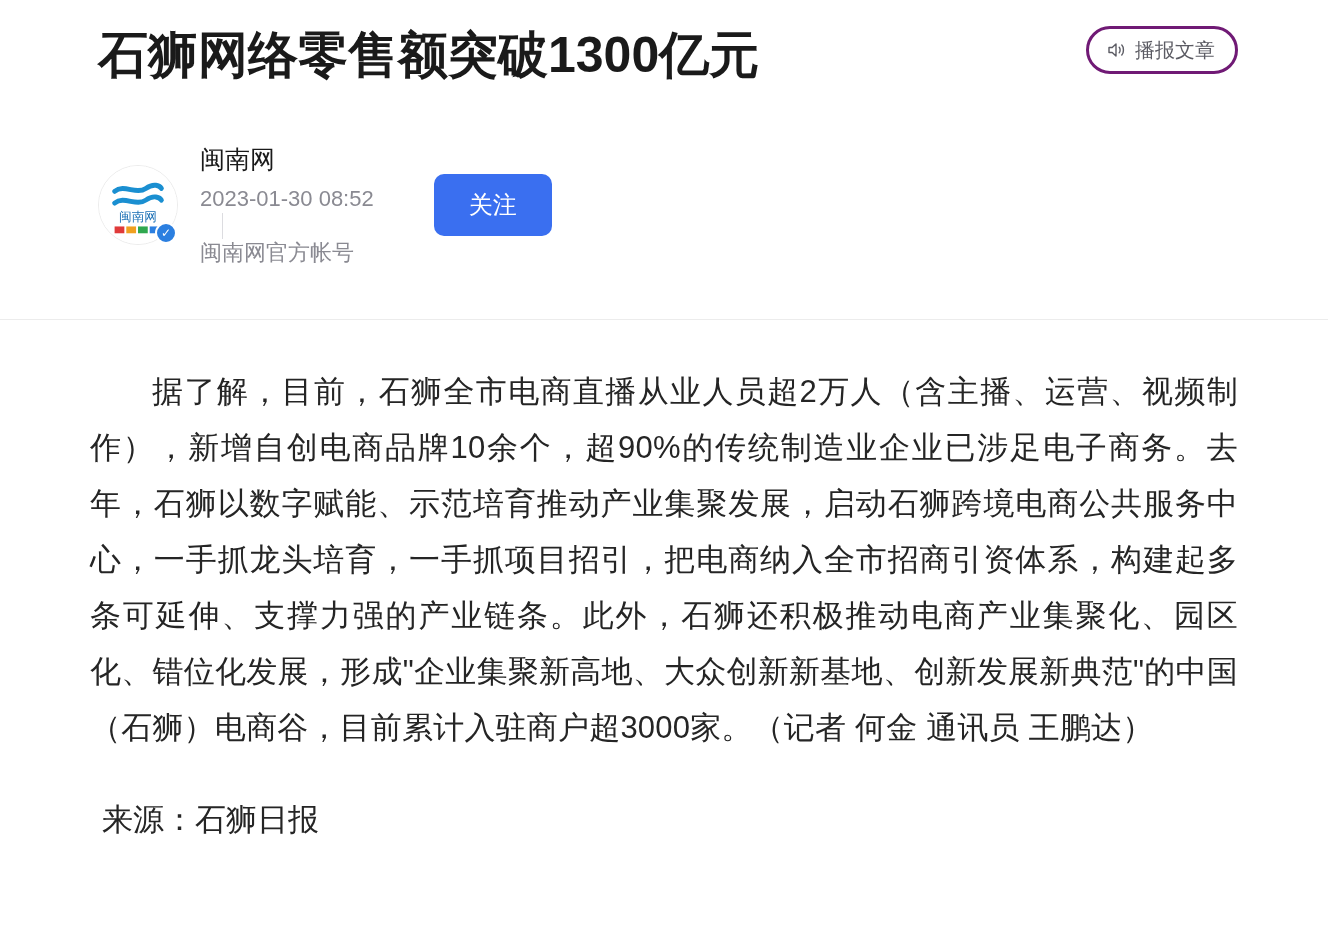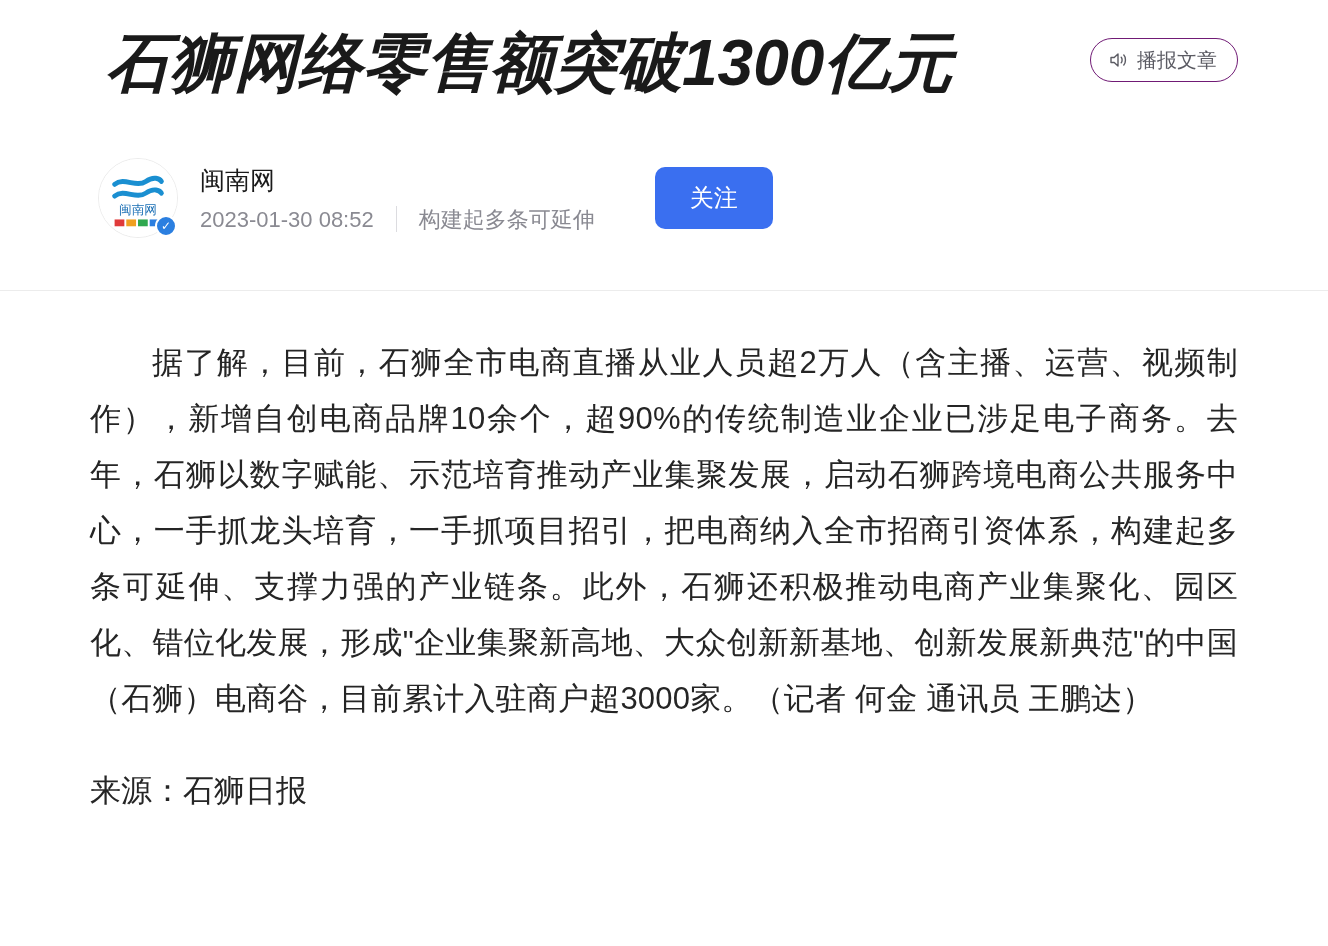--- a/index.html
+++ b/index.html
@@ -25,36 +25,35 @@
   }
 
   
   .title-row {
     display: flex;
     align-items: flex-start;
     justify-content: space-between;
     padding-top: 14px;
   }
   .article-title {
-    font-size: 64px;
+    font-size: 50px;
     line-height: 66px;
     font-weight: bold;
     letter-spacing: 0px;
     color: #1a1a1a;
-    margin: 16px;
+    margin: 8px;
     max-width: 900px;
-    font-style: italic;
   }
   .tts-button {
     flex: none;
-    margin-top: 24px;
+    margin-top: 12px;
     display: flex;
     align-items: center;
     gap: 7px;
-    border: 1px solid #701a75;
+    border: 3px solid #701a75;
     border-radius: 26px;
     background: #ffffff;
     padding: 11px 20px 11px 17px;
     cursor: pointer;
     box-shadow: 0 0 0 0 rgba(0,0,0,0);
   }
   .tts-label {
     font-size: 20px;
     color: #5b5b63;
     line-height: 1;
@@ -119,20 +118,21 @@
   .author-name {
     font-size: 25px;
     color: #1a1a1a;
     font-weight: normal;
     line-height: 34px;
   }
   .meta-line {
     display: flex;
     align-items: flex-start;
     margin-top: 9px;
+    flex-direction: column;
   }
   .meta-date {
     font-size: 22px;
     color: #8a8a92;
     line-height: 28px;
   }
   .meta-sep {
     width: 1px;
     height: 26px;
     background: #dcdce0;
@@ -178,21 +178,21 @@
     text-justify: inter-ideograph;
     letter-spacing: 0.2px;
   }
   .para.indent {
     text-indent: 62px;
   }
   .source {
     font-size: 31px;
     line-height: 52px;
     color: #252525;
-    margin: 24px 0 0 0;
+    margin: 24px 0 0 12px;
   }
 </style>
 </head>
 <body>
 
 <div class="page">
 
   <div class="title-row">
     <h1 class="article-title">石狮网络零售额突破1300亿元</h1>
 
@@ -224,21 +224,21 @@
         </svg>
       </div>
       <div class="verified-badge">✓</div>
     </div>
 
     <div class="author-meta">
       <div class="author-name">闽南网</div>
       <div class="meta-line">
         <span class="meta-date">2023-01-30 08:52</span>
         <span class="meta-sep"></span>
-        <span class="meta-account">构建起多条可延伸</span>
+        <span class="meta-account">闽南网官方帐号</span>
       </div>
     </div>
 
     <button class="follow-button">关注</button>
   </div>
 
   <div class="divider"></div>
 
   <div class="article-body">
     <p class="para indent">据了解，目前，石狮全市电商直播从业人员超2万人（含主播、运营、视频制作），新增自创电商品牌10余个，超90%的传统制造业企业已涉足电子商务。去年，石狮以数字赋能、示范培育推动产业集聚发展，启动石狮跨境电商公共服务中心，一手抓龙头培育，一手抓项目招引，把电商纳入全市招商引资体系，构建起多条可延伸、支撑力强的产业链条。此外，石狮还积极推动电商产业集聚化、园区化、错位化发展，形成"企业集聚新高地、大众创新新基地、创新发展新典范"的中国（石狮）电商谷，目前累计入驻商户超3000家。（记者 何金 通讯员 王鹏达）</p>

